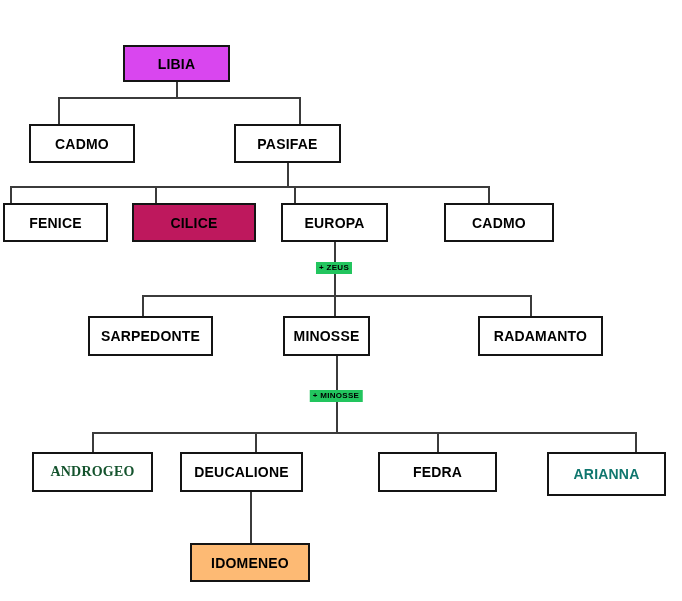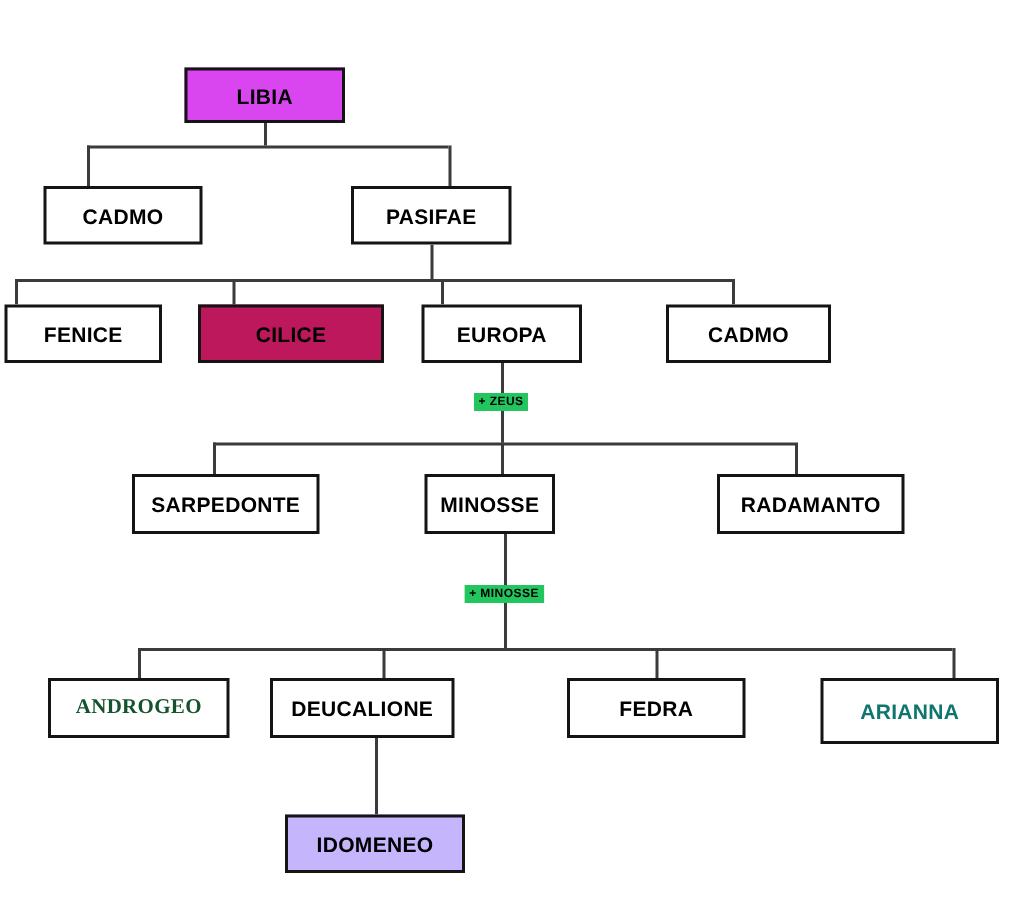--- a/index.html
+++ b/index.html
@@ -90,19 +90,19 @@
       <div class="node" style="left: 132px; top: 203px; width: 124px; height: 39px; border-color: rgb(20, 20, 20); background: #be185d; color: rgb(0, 0, 0);">CILICE</div>
       <div class="node" style="left: 281px; top: 203px; width: 107px; height: 39px; border-color: rgb(20, 20, 20); background: rgb(255, 255, 255); color: rgb(0, 0, 0);">EUROPA</div>
       <div class="node" style="left: 420px; top: 203px; width: 110px; height: 39px; border-color: rgb(20, 20, 20); background: rgb(255, 255, 255); color: rgb(0, 0, 0); margin-left: 24px;">CADMO</div>
       <div class="node" style="left: 88px; top: 316px; width: 125px; height: 40px; border-color: rgb(20, 20, 20); background: rgb(255, 255, 255); color: rgb(0, 0, 0);">SARPEDONTE</div>
       <div class="node" style="left: 283px; top: 316px; width: 87px; height: 40px; border-color: rgb(20, 20, 20); background: rgb(255, 255, 255); color: rgb(0, 0, 0);">MINOSSE</div>
       <div class="node" style="left: 478px; top: 316px; width: 125px; height: 40px; border-color: rgb(20, 20, 20); background: rgb(255, 255, 255); color: rgb(0, 0, 0);">RADAMANTO</div>
       <div class="node" style="left: 32px; top: 452px; width: 121px; height: 40px; border-color: rgb(20, 20, 20); background: rgb(255, 255, 255); color: #14532d; font-family: Liberation Serif, serif;">ANDROGEO</div>
       <div class="node" style="left: 180px; top: 452px; width: 123px; height: 40px; border-color: rgb(20, 20, 20); background: rgb(255, 255, 255); color: rgb(0, 0, 0);">DEUCALIONE</div>
       <div class="node" style="left: 378px; top: 452px; width: 119px; height: 40px; border-color: rgb(20, 20, 20); background: rgb(255, 255, 255); color: rgb(0, 0, 0);">FEDRA</div>
       <div class="node" style="left: 547px; top: 452px; width: 119px; height: 44px; border-color: rgb(20, 20, 20); background: rgb(255, 255, 255); color: #0f766e;">ARIANNA</div>
-      <div class="node" style="left: 190px; top: 543px; width: 120px; height: 39px; border-color: rgb(20, 20, 20); background: #c4b5fd; color: rgb(0, 0, 0);">IDOMENEO</div>
+      <div class="node" style="left: 190px; top: 543px; width: 120px; height: 39px; border-color: rgb(20, 20, 20); background: #fdba74; color: rgb(0, 0, 0);">IDOMENEO</div>
     </div>
   <div id="label-layer">
       <div class="union-label" style="left: 334px; top: 262px; transform: translateX(-50%);">+ ZEUS</div>
       <div class="union-label" style="left: 336px; top: 390px; transform: translateX(-50%);">+ MINOSSE</div>
     </div>
 </div>
 
 </body></html>

